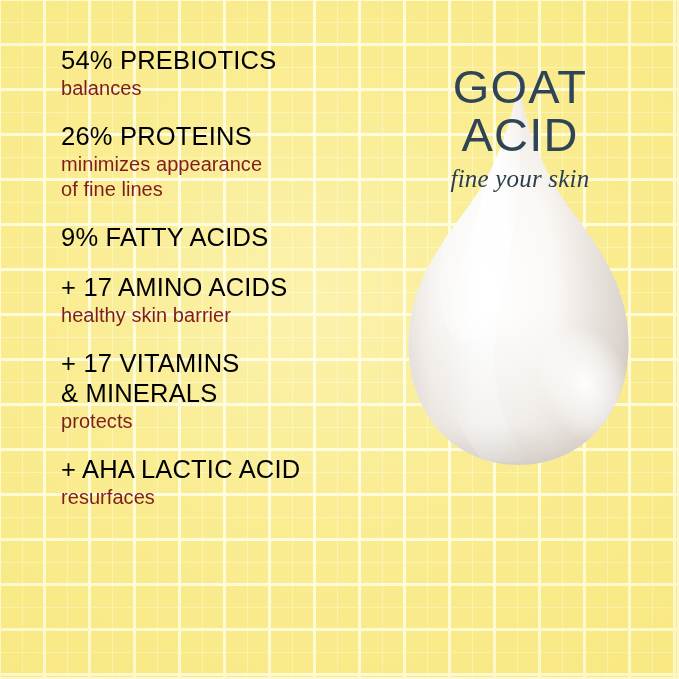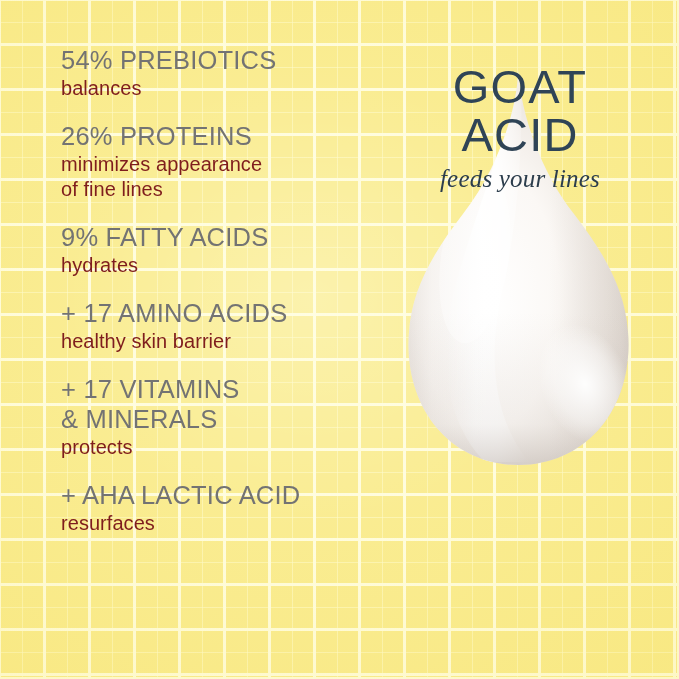--- a/index.html
+++ b/index.html
@@ -76,21 +76,21 @@
 
   .benefit {
     margin-bottom: 20px;
   }
   .benefit:last-child { margin-bottom: 0; }
 
   .benefit-head {
     font-size: 25.5px;
     line-height: 30px;
     letter-spacing: 0.2px;
-    color: #737373;
+    color: #000000;
     font-weight: 400;
     white-space: pre-line;
   }
 
   .benefit-sub {
     font-size: 20px;
     line-height: 25px;
     letter-spacing: 0.05px;
     color: #7f1d1d;
     font-weight: 400;
@@ -159,21 +159,20 @@
     </div>
 
     <div class="benefit">
       <div class="benefit-head">26% PROTEINS</div>
       <div class="benefit-sub">minimizes appearance
 of fine lines</div>
     </div>
 
     <div class="benefit">
       <div class="benefit-head">9% FATTY ACIDS</div>
-      <div class="benefit-sub">hydrates</div>
     </div>
 
     <div class="benefit">
       <div class="benefit-head">+ 17 AMINO ACIDS</div>
       <div class="benefit-sub">healthy skin barrier</div>
     </div>
 
     <div class="benefit">
       <div class="benefit-head">+ 17 VITAMINS
 &amp; MINERALS</div>
@@ -263,18 +262,18 @@
 
         <ellipse cx="196" cy="322" rx="44" ry="62" transform="rotate(-22 196 322)" fill="url(#crescent)"></ellipse>
 
         <ellipse cx="86" cy="196" rx="34" ry="86" transform="rotate(8 86 196)" fill="#ffffff" opacity="0.34"></ellipse>
       </g>
     </svg>
 
     <div id="droplet-text">
       <div id="goat-line">GOAT</div>
       <div id="milk-line">ACID</div>
-      <div id="tagline">feeds your lines</div>
+      <div id="tagline">fine your skin</div>
     </div>
 
   </div>
 
 </div>
 
 </body></html>

